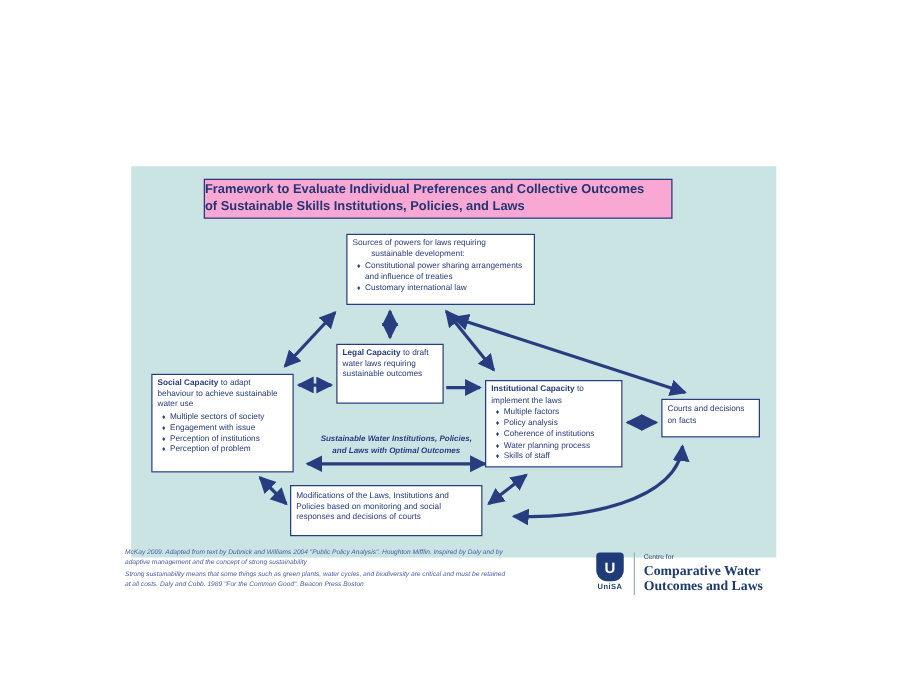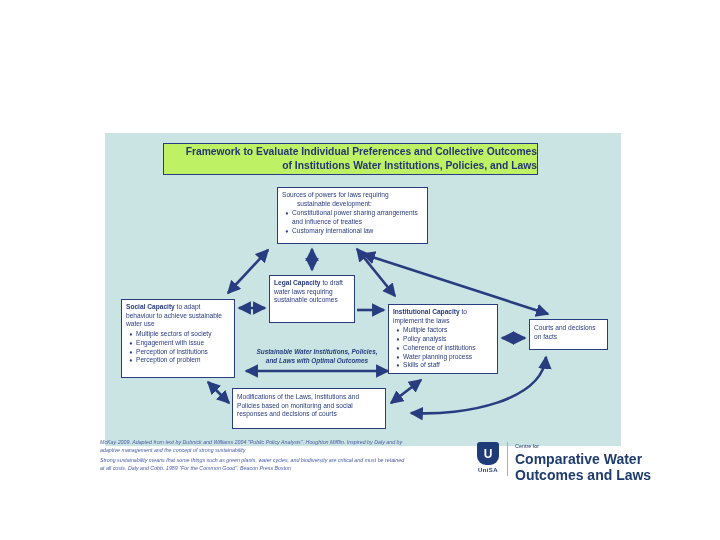--- a/index.html
+++ b/index.html
@@ -11,22 +11,22 @@
     position:absolute;left:105px;top:133px;width:516px;height:313px;
     background:#c9e4e2;
   }
   .box{
     position:absolute;background:#ffffff;border:1px solid #283c80;
     color:#283c80;font-size:6.6px;line-height:1.32;box-sizing:border-box;
     padding:3px 4px 2px 4px;
   }
   #title-box{
     position:absolute;left:163px;top:143px;width:375px;height:32px;
-    background:#bef264;border:1.5px solid #283c80;box-sizing:border-box;
-    display:flex;flex-direction:column;justify-content:center;align-items:flex-end;
+    background:#f9a8d4;border:1.5px solid #283c80;box-sizing:border-box;
+    display:flex;flex-direction:column;justify-content:center;align-items:flex-start;
     font-weight:bold;font-size:10.3px;line-height:1.35;color:#243573;text-align:center;
   }
   .lead{font-weight:bold;}
   ul.blist{list-style:none;margin:1px 0 0 0;padding:0;}
   ul.blist li{display:flex;}
   ul.blist .bmark{width:10px;flex:0 0 10px;text-align:center;font-size:5.5px;line-height:8.7px;}
   ul.blist .btext{flex:1;}
   #sources-box{left:277px;top:187px;width:151px;height:57px;}
   #sources-box .indent{margin-left:15px;}
   #legal-box{left:269px;top:275px;width:86px;height:48px;}
@@ -47,21 +47,21 @@
   #logo-block{position:absolute;left:477px;top:442px;display:flex;align-items:flex-start;}
   #shield{
     width:22px;height:23px;background:#1f3c78;border-radius:3px 3px 9px 9px;
     display:flex;align-items:center;justify-content:center;
     color:#ffffff;font-weight:bold;font-size:12px;
   }
   #unisa-word{font-size:6px;font-weight:bold;color:#1f3c78;text-align:center;margin-top:2px;letter-spacing:0.4px;}
   #logo-divider{width:1px;height:34px;background:#9bb0c9;margin:0 7px 0 8px;}
   #centre-text{padding-top:1px;color:#1e3b6e;}
   #centre-small{font-size:5.4px;margin-bottom:1.5px;}
-  #centre-line1,#centre-line2{font-size:14px;font-weight:600;line-height:1.18;}
+  #centre-line1,#centre-line2{font-size:11px;font-weight:600;line-height:1.18;font-family:Liberation Serif, serif;}
 </style>
 </head>
 <body>
 
 <div id="canvas">
 
   <div id="panel"></div>
 
   <svg id="arrows" width="720" height="540" viewBox="0 0 720 540">
     <defs>
@@ -82,21 +82,21 @@
       <line x1="502" y1="338" x2="525" y2="338" marker-start="url(#ah-start)" marker-end="url(#ah-end)"></line>
       <line x1="246" y1="371" x2="388" y2="371" marker-start="url(#ah-start)" marker-end="url(#ah-end)"></line>
       <line x1="208" y1="382" x2="229" y2="403" marker-start="url(#ah-start)" marker-end="url(#ah-end)"></line>
       <line x1="391" y1="403" x2="421" y2="380" marker-start="url(#ah-start)" marker-end="url(#ah-end)"></line>
       <path d="M 411 413 C 465 416, 542 401, 546 357" marker-start="url(#ah-start)" marker-end="url(#ah-end)"></path>
     </g>
   </svg>
 
   <div id="title-box">
     <div>Framework to Evaluate Individual Preferences and Collective Outcomes</div>
-    <div>of Institutions Water Institutions, Policies, and Laws</div>
+    <div>of Sustainable Skills Institutions, Policies, and Laws</div>
   </div>
 
   <div id="sources-box" class="box">
     <div>Sources of powers for laws requiring</div>
     <div class="indent">sustainable development:</div>
     <ul class="blist">
       <li>
         <span class="bmark">♦</span>
         <span class="btext">Constitutional power sharing arrangements and influence of treaties</span>
       </li>

